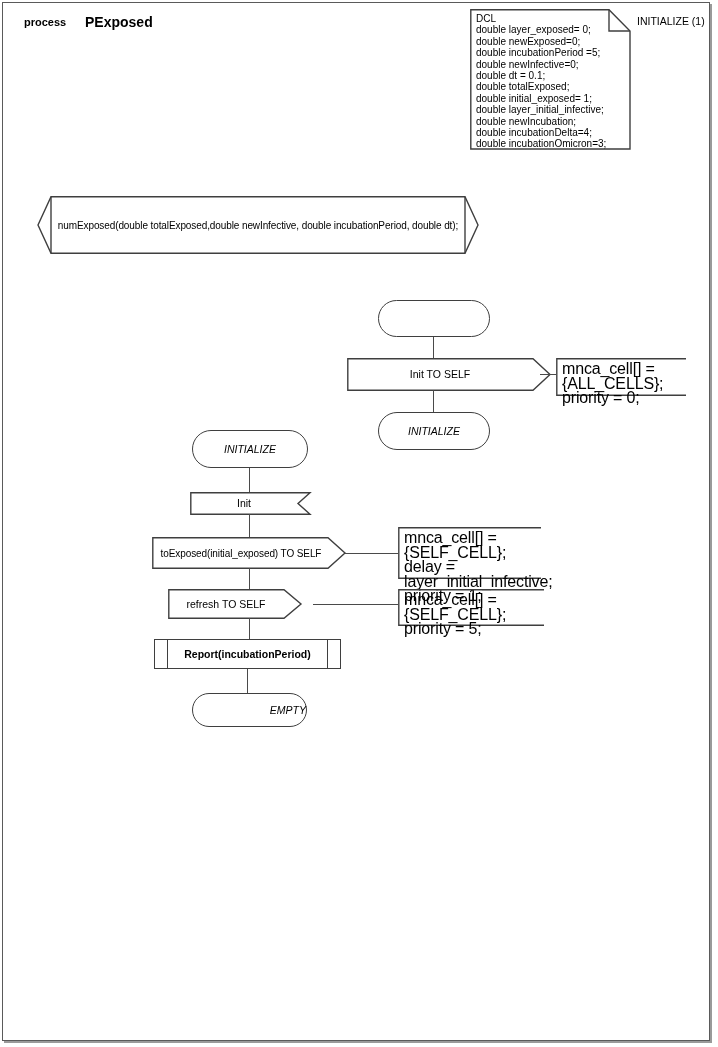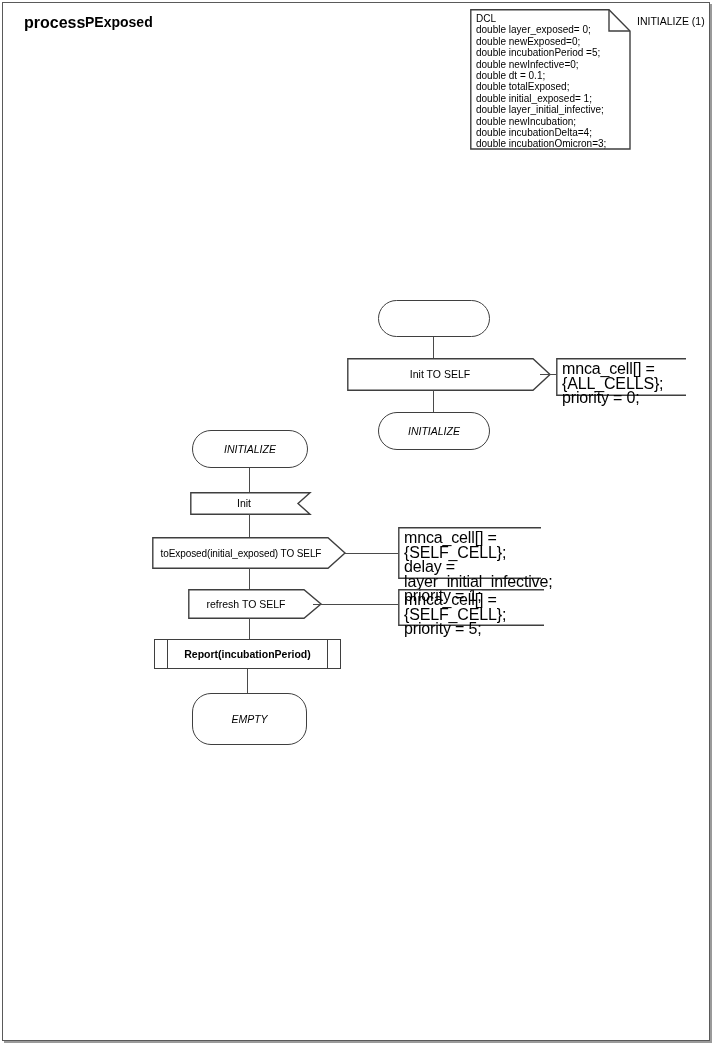--- a/index.html
+++ b/index.html
@@ -39,21 +39,21 @@
   .small { font-size:10px; line-height:11.4px; }
   .comment-txt { font-size:16px; line-height:14.6px; letter-spacing:-0.15px; }
   .longline { font-size:10px; letter-spacing:-0.1px; }
 </style>
 </head>
 <body>
 
 <div class="canvas">
   <div class="sheet"></div>
 
-  <div class="abs txt bold" style="left:24px; top:16px; font-size:16px;">process</div>
+  <div class="abs txt bold" style="left:24px; top:16px; font-size:11px;">process</div>
   <div class="abs txt bold" style="left:85px; top:16px; font-size:14px;">PExposed</div>
   <div class="abs txt" style="left:637px; top:15px;">INITIALIZE (1)</div>
 
   <div class="abs" style="left:470px; top:9px;border-radius:27px;">
     <svg width="161" height="141">
       <path class="shape-stroke" d="M0.8,0.8 L139,0.8 L160,22 L160,140 L0.8,140 Z"></path>
       <path class="bracket" d="M139,0.8 L139,22 L160,22"></path>
     </svg>
     <div class="abs txt small pre" style="left:6px; top:4px; width:150px;">DCL
 double layer_exposed= 0;
@@ -62,20 +62,28 @@
 double newInfective=0;
 double dt = 0.1;
 double totalExposed;
 double initial_exposed= 1;
 double layer_initial_infective;
 double newIncubation;
 double incubationDelta=4;
 double incubationOmicron=3;</div>
   </div>
 
+  <div class="abs" style="left:37px; top:196px;">
+    <svg width="442" height="58">
+      <path class="shape-stroke" d="M14,0.8 L428,0.8 L441,29 L428,57.2 L14,57.2 L1,29 Z"></path>
+      <line x1="14" y1="0.8" x2="14" y2="57.2" stroke="#3f3f3f" stroke-width="1.4"></line>
+      <line x1="428" y1="0.8" x2="428" y2="57.2" stroke="#3f3f3f" stroke-width="1.4"></line>
+    </svg>
+    <div class="abs txt center longline" style="left:14px; top:0; width:414px; height:58px;">numExposed(double totalExposed,double newInfective, double incubationPeriod, double dt);</div>
+  </div>
 
   <div class="abs state" style="left:378px; top:300px; width:112px; height:37px;"></div>
 
   <div class="abs vline" style="left:432.5px; top:337px; height:22px;"></div>
 
   <div class="abs" style="left:347px; top:358px;">
     <svg width="204" height="33">
       <polygon class="shape-stroke" points="0.8,0.8 186,0.8 203,16.5 186,32.2 0.8,32.2"></polygon>
     </svg>
     <div class="abs txt center" style="left:0; top:0; width:186px; height:33px;">Init TO SELF</div>
@@ -123,21 +131,21 @@
     <svg width="143" height="52">
       <path class="bracket" d="M143,0.8 L0.8,0.8 L0.8,51.2 L143,51.2"></path>
     </svg>
     <div class="abs txt comment-txt pre" style="left:6px; top:4px; width:142px;">mnca_cell[] = {SELF_CELL};
 delay = layer_initial_infective;
 priority = 1;</div>
   </div>
 
   <div class="abs vline" style="left:248.5px; top:568px; height:22px;"></div>
 
-  <div class="abs" style="left:188px; top:589px;">
+  <div class="abs" style="left:168px; top:589px;">
     <svg width="134" height="30">
       <polygon class="shape-stroke" points="0.8,0.8 116,0.8 133,15 116,29.2 0.8,29.2"></polygon>
     </svg>
     <div class="abs txt center" style="left:0; top:0; width:116px; height:30px;">refresh TO SELF</div>
   </div>
   <div class="abs hline" style="left:313px; top:603.5px; width:85px;"></div>
 
   <div class="abs" style="left:398px; top:589px;">
     <svg width="146" height="37">
       <path class="bracket" d="M146,0.8 L0.8,0.8 L0.8,36.2 L146,36.2"></path>
@@ -149,17 +157,17 @@
   <div class="abs vline" style="left:248.5px; top:618px; height:22px;"></div>
 
   <div class="abs proccall center txt" style="left:154px; top:639px; width:187px; height:30px;">
     <div class="innerline" style="left:12px;"></div>
     <div class="innerline" style="right:12px;"></div>
     <span>Report(incubationPeriod)</span>
   </div>
 
   <div class="abs vline" style="left:246.5px; top:669px; height:25px;"></div>
 
-  <div class="abs state center txt" style="left:192px; top:693px; width:115px; height:52px;">
+  <div class="abs state center txt" style="left:192px; top:693px; width:115px; height:34px;justify-content:flex-end;">
     <span>EMPTY</span>
   </div>
 
 </div>
 
 </body></html>

